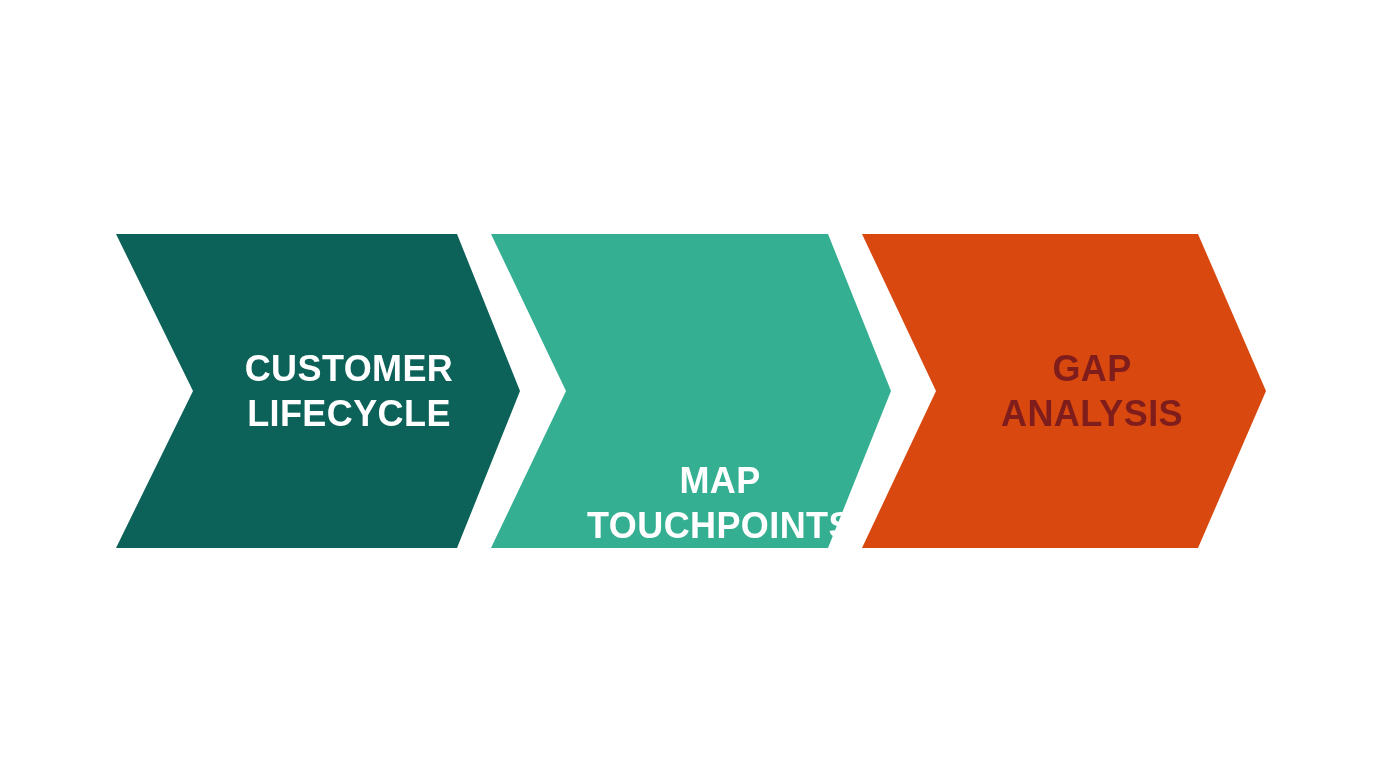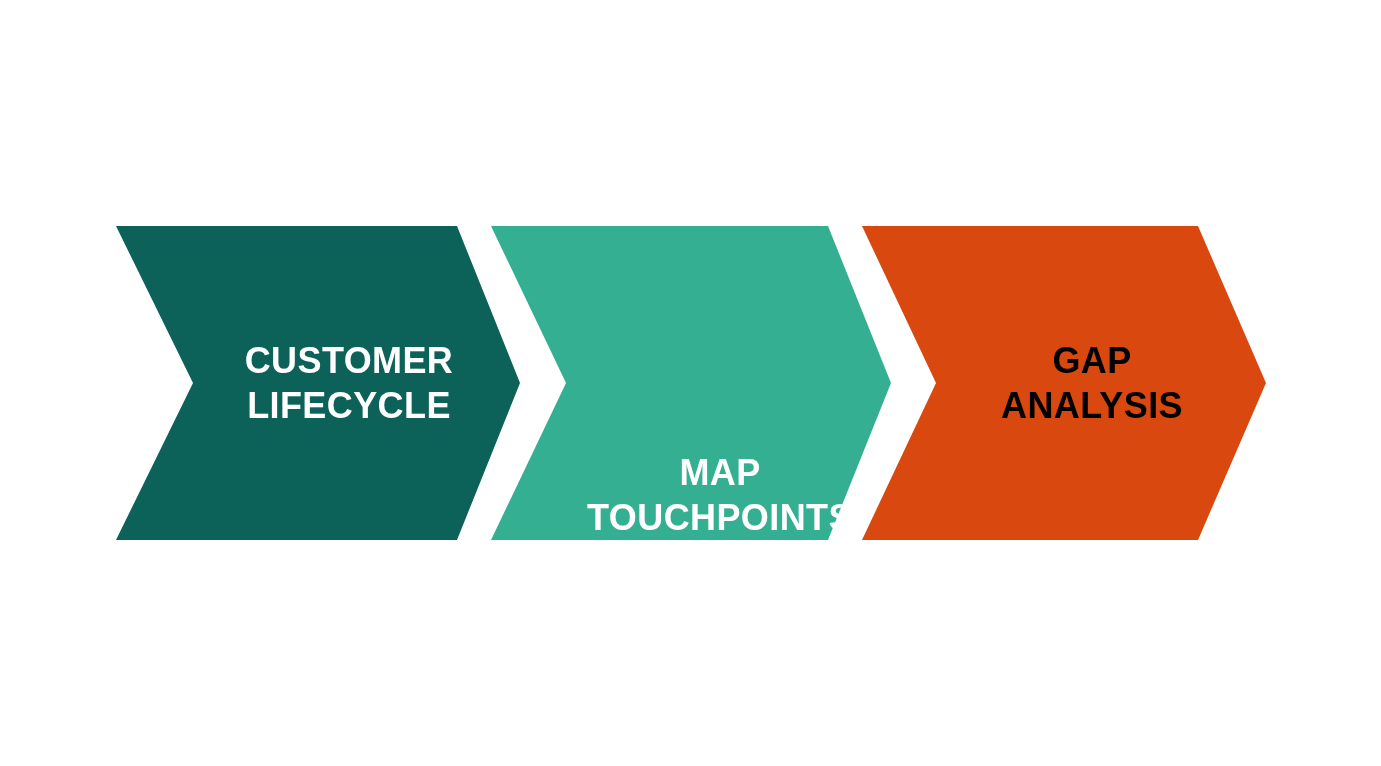--- a/index.html
+++ b/index.html
@@ -18,21 +18,21 @@
   #canvas {
     position: relative;
     width: 1381px;
     height: 766px;
     background: #ffffff;
   }
 
   #chevron-flow {
     position: absolute;
     left: 0;
-    top: 0;
+    top: 8px;
     width: 1381px;
     height: 558px;
   }
 
   .chevron-step {
     position: absolute;
     top: 226px;
     height: 314px;
     display: flex;
     align-items: center;
@@ -93,18 +93,18 @@
         <polygon points="0,0 337,0 400,157 337,314 0,314 75,157" fill="#35AF92"></polygon>
       </svg>
       <div class="chevron-label" style="color: rgb(255, 255, 255);">MAP
 TOUCHPOINTS</div>
     </div>
 
     <div class="chevron-step" id="step-3" style="left: 862px; top: 226px; width: 404px; height: 314px;">
       <svg class="chevron-shape" viewBox="0 0 404 314" preserveAspectRatio="none">
         <polygon points="0,0 336,0 404,157 336,314 0,314 74,157" fill="#D9480F"></polygon>
       </svg>
-      <div class="chevron-label" style="color: #000000;">GAP
+      <div class="chevron-label" style="color: #7f1d1d;">GAP
 ANALYSIS</div>
     </div>
 
   </div>
 </div>
 
 </body></html>

